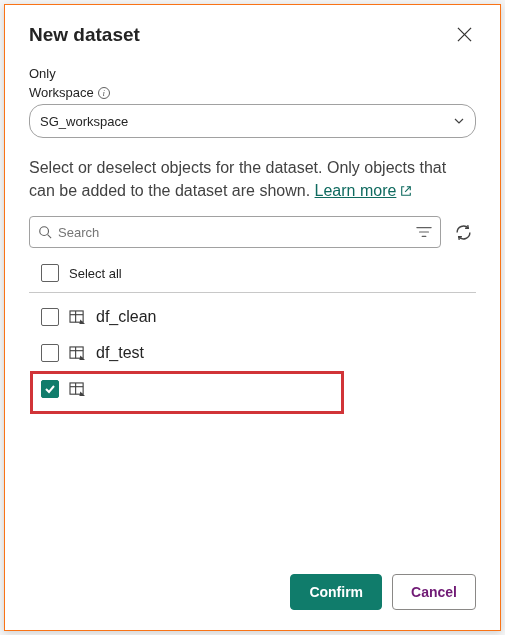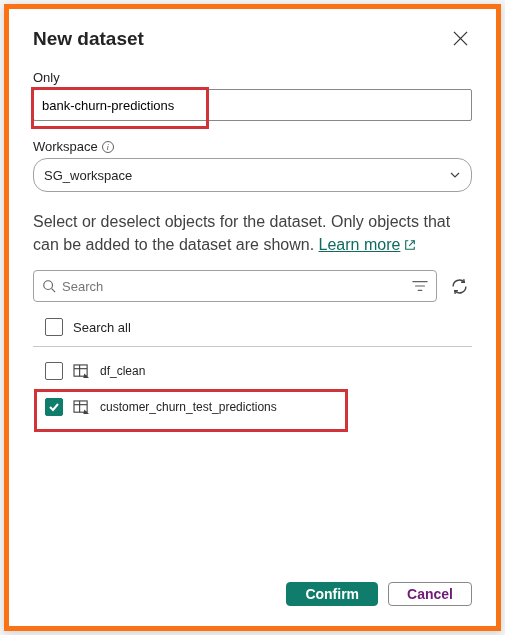--- a/index.html
+++ b/index.html
@@ -9,21 +9,21 @@
       color: #242424;
       background: #f5f5f5;
       width: 505px;
       height: 635px;
       position: relative;
     }
     .dialog {
       position: absolute;
       left: 4px; top: 4px; right: 4px; bottom: 4px;
       background: #fff;
-      border: 5px solid #f97316;
+      border: 1px solid #f97316;
       box-shadow: 0 2px 8px rgba(0,0,0,0.15);
       padding: 18px 24px 20px 24px;
       display: flex;
       flex-direction: column;
     }
     .header-row { display: flex; justify-content: space-between; align-items: center; margin-bottom: 20px; }
     .title { font-size: 19px; font-weight: 600; }
     .close-btn { background: none; border: none; cursor: pointer; padding: 4px; color: #323130; }
     .close-btn svg { display: block; }
 
@@ -111,40 +111,40 @@
       cursor: pointer;
       flex-shrink: 0;
     }
     .checkbox.checked {
       background: #107c6b;
       border-color: #107c6b;
     }
     .checkbox.checked svg { display: block; }
     .checkbox svg { display: none; color: #fff; }
     .table-icon { flex-shrink: 0; color: #424242; }
-    .obj-label { font-size: 12px; }
+    .obj-label { font-size: 16px; }
 
     .highlight-row::after {
       content: "";
       position: absolute;
       left: 1px; top: 0px;
       width: 308px; height: 37px;
       border: 3px solid #d13438;
       pointer-events: none;
     }
 
     .footer {
       margin-top: auto;
       display: flex;
       justify-content: flex-end;
       gap: 10px;
       padding-top: 12px;
     }
     .btn {
-      height: 24px;
+      height: 36px;
       padding: 0 18px;
       border-radius: 4px;
       font-size: 14px;
       font-weight: 600;
       font-family: inherit;
       cursor: pointer;
     }
     .btn-primary { background: #107c6b; color: #fff; border: 1px solid #107c6b; }
     .btn-secondary { background: #fff; color: #701a75; border: 1px solid #8a8886; }
   </style>
@@ -157,23 +157,20 @@
     <div class="title">New dataset</div>
     <button class="close-btn">
       <svg width="15" height="15" viewBox="0 0 16 16" fill="none" stroke="currentColor" stroke-width="1.3">
           <line x1="1" y1="1" x2="15" y2="15"></line>
           <line x1="15" y1="1" x2="1" y2="15"></line>
         </svg>
     </button>
   </div>
 
   <div class="field-label">Only</div>
-  <div class="highlight-name">
-    <input class="text-input" value="bank-churn-predictions" style="">
-  </div>
 
   <div class="field-label">
     <span>Workspace</span>
     <span class="info-icon">i</span>
   </div>
   <div class="select-input">
     <span>SG_workspace</span>
     <svg class="chevron" viewBox="0 0 12 12" fill="none" stroke="#424242" stroke-width="1.2">
         <polyline points="2,4 6,8 10,4"></polyline>
       </svg>
@@ -211,49 +208,60 @@
           <path d="M14 8 a6 6 0 0 1 -10.5 4"></path>
           <polyline points="4,15 3.5,12 6.5,12"></polyline>
         </svg>
     </button>
   </div>
 
   <div class="select-all-row">
     <div class="checkbox">
       
     </div>
-    <span>Search all</span>
+    <span>Select all</span>
   </div>
 
   <div class="list">
     <div class="obj-row">
       <div class="checkbox">
         
       </div>
       <svg class="table-icon" width="17" height="15" viewBox="0 0 18 16" fill="none" stroke="#424242" stroke-width="1.2">
           <rect x="1" y="1" width="14" height="12"></rect>
           <line x1="1" y1="5" x2="15" y2="5"></line>
           <line x1="7" y1="1" x2="7" y2="13"></line>
           <polygon points="12,10 17,15 11,15" fill="#424242" stroke="none"></polygon>
         </svg>
       <span class="obj-label">df_clean</span>
+    </div>
+    <div class="obj-row">
+      <div class="checkbox">
+        
+      </div>
+      <svg class="table-icon" width="17" height="15" viewBox="0 0 18 16" fill="none" stroke="#424242" stroke-width="1.2">
+          <rect x="1" y="1" width="14" height="12"></rect>
+          <line x1="1" y1="5" x2="15" y2="5"></line>
+          <line x1="7" y1="1" x2="7" y2="13"></line>
+          <polygon points="12,10 17,15 11,15" fill="#424242" stroke="none"></polygon>
+        </svg>
+      <span class="obj-label">df_test</span>
     </div>
     <div class="obj-row highlight-row">
       <div class="checkbox checked">
         <svg width="12" height="12" viewBox="0 0 12 12" stroke="currentColor" stroke-width="2" fill="none">
             <polyline points="2,6 5,9 10,3"></polyline>
           </svg>
       </div>
       <svg class="table-icon" width="17" height="15" viewBox="0 0 18 16" fill="none" stroke="#424242" stroke-width="1.2">
           <rect x="1" y="1" width="14" height="12"></rect>
           <line x1="1" y1="5" x2="15" y2="5"></line>
           <line x1="7" y1="1" x2="7" y2="13"></line>
           <polygon points="12,10 17,15 11,15" fill="#424242" stroke="none"></polygon>
         </svg>
-      <span class="obj-label">customer_churn_test_predictions</span>
     </div>
   </div>
 
   <div class="footer">
     <button class="btn btn-primary">Confirm</button>
     <button class="btn btn-secondary">Cancel</button>
   </div>
 
 </div>
 

